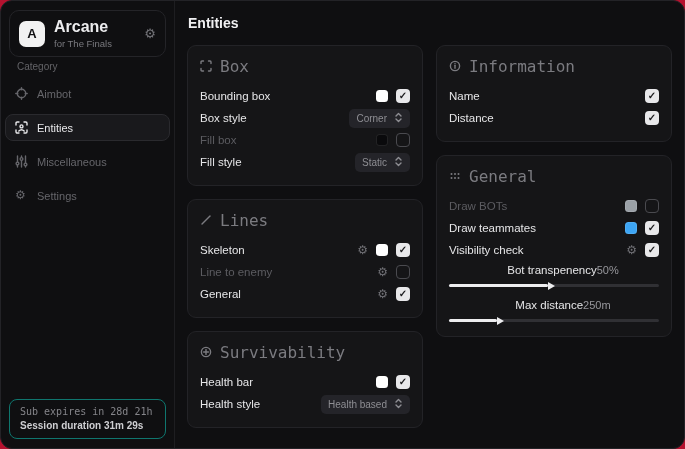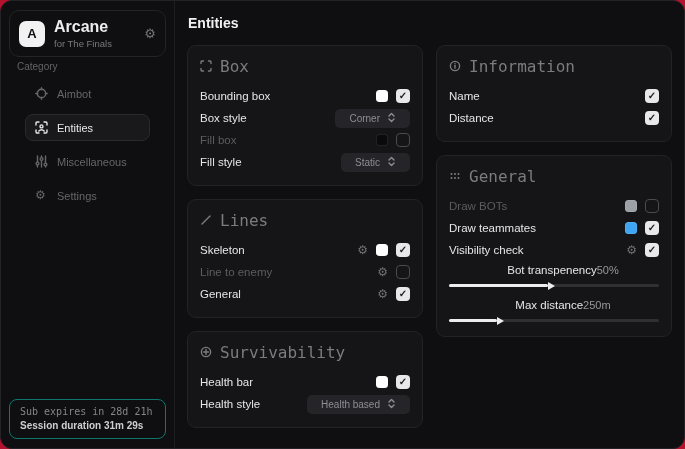--- a/index.html
+++ b/index.html
@@ -35,21 +35,21 @@
     width: 26px; height: 26px;
     background: #f2f2f2; border-radius: 7px;
     display: grid; place-items: center;
     color: #101012; font-weight: 800; font-size: 13px;
   }
   .brand-text { display: flex; flex-direction: column; gap: 2px; }
   .brand-title { font-size: 16px; font-weight: 700; color: #ececee; }
   .brand-sub { font-size: 9.5px; color: #7a7a7f; }
   .brand-gear { margin-left: auto; color: #737378; font-size: 13px; line-height: 1; }
   .category { margin: 4px 16px 8px 16px; font-size: 10px; color: #636367; }
-  .nav { display: flex; flex-direction: column; gap: 7px; padding: 0 24px; }
+  .nav { display: flex; flex-direction: column; gap: 7px; padding: 0 4px; }
   .nav-item {
     height: 27px; border-radius: 8px;
     display: flex; align-items: center; gap: 9px;
     padding: 0 9px;
     color: #66666b; font-size: 11px;
     border: 1px solid transparent;
     cursor: default;
   }
   .nav-item.selected {
     background: #19191c;
@@ -107,21 +107,21 @@
     width: 14px; height: 14px; border-radius: 4px;
     display: grid; place-items: center;
   }
   .checkbox.checked { background: #e8e8ea; }
   .checkbox.checked .tick { color: #1a1a1c; font-size: 10px; font-weight: 700; line-height: 1; }
   .checkbox.unchecked { border: 1.5px solid #4a4a4f; background: transparent; }
   .mini-gear { color: #6f6f74; font-size: 12px; line-height: 1; }
   .dropdown {
     height: 19px;
     display: inline-flex; align-items: center; gap: 7px;
-    padding: 0 14px;
+    padding: 0 7px;
     background: #242429; border-radius: 5px;
     color: #8e8e93; font-size: 10px;
   }
   .dropdown svg { width: 9px; height: 11px; }
   .slider-row { margin-top: 3px; }
   .slider-head { display: flex; align-items: center; justify-content: center; padding-left: 18px; }
   .slider-value { font-size: 11px; color: #97979c; }
   .track {
     position: relative; height: 3px; border-radius: 2px;
     background: #303034; margin: 8px 0 12px 0;

